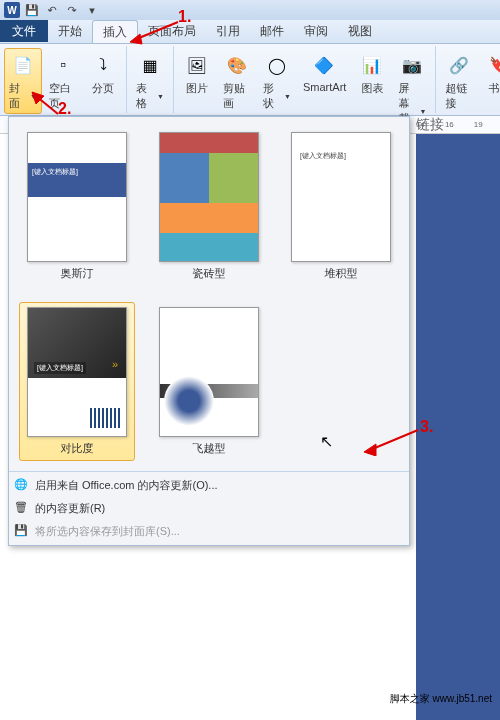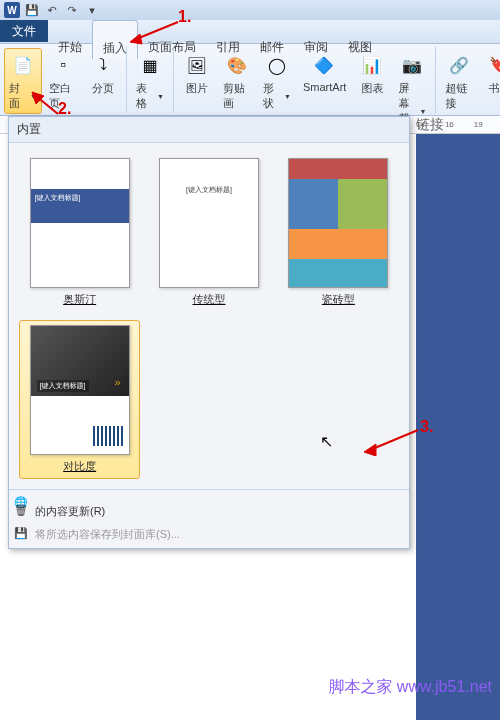--- a/index.html
+++ b/index.html
@@ -2,48 +2,48 @@
 <html><head>
 <meta charset="utf-8">
 <style>
 * { margin: 0; padding: 0; box-sizing: border-box; font-family: "Microsoft YaHei", SimSun, sans-serif; }
 body { width: 500px; height: 720px; background: #fff; overflow: hidden; position: relative; }
 .title-bar { height: 20px; background: linear-gradient(#d9e6f7, #c5d8ee); display: flex; align-items: center; padding: 0 4px; gap: 4px; }
 .title-bar .icon-w { width: 16px; height: 16px; background: #2a5699; color: #fff; font-size: 10px; font-weight: bold; display: flex; align-items: center; justify-content: center; border-radius: 2px; }
 .qat-icon { width: 16px; height: 16px; display: flex; align-items: center; justify-content: center; font-size: 11px; color: #444; }
 .tabs { height: 24px; background: linear-gradient(#e8f0fb, #d6e4f5); display: flex; border-bottom: 1px solid #a8bdd8; }
 .tab-file { background: #1f497d; color: #fff; padding: 3px 12px; font-size: 12px; height: 22px; display: flex; align-items: center; }
-.tab { padding: 19px 10px; font-size: 12px; color: #3b3b3b; cursor: pointer; }
+.tab { padding: 3px 10px; font-size: 12px; color: #3b3b3b; cursor: pointer; }
 .tab.active { background: #f3f7fd; border: 1px solid #a8bdd8; border-bottom: none; border-radius: 3px 3px 0 0; }
 .ribbon { height: 72px; background: linear-gradient(#f3f7fd, #e4edf9); border-bottom: 1px solid #a8bdd8; display: flex; padding: 2px 0; }
 .group { border-right: 1px solid #c2d4ea; padding: 2px 4px; display: flex; flex-direction: column; align-items: center; }
 .group-buttons { display: flex; gap: 2px; }
 .big-btn { display: flex; flex-direction: column; align-items: center; padding: 2px 4px; cursor: pointer; border: 1px solid transparent; border-radius: 3px; }
 .big-btn.highlight { background: linear-gradient(#fff1c1, #ffd76b); border: 1px solid #e8a93f; }
 .big-btn .bicon { width: 28px; height: 28px; display: flex; align-items: center; justify-content: center; }
 .big-btn .blabel { font-size: 11px; color: #3b3b3b; margin-top: 2px; display: flex; align-items: center; gap: 1px; }
 .ruler { height: 18px; background: #f9fbfe; border-bottom: 1px solid #ccc; display: flex; align-items: center; font-size: 8px; color: #666; padding-left: 416px; gap: 20px; }
 .doc-area { position: absolute; top: 134px; left: 416px; right: 0; bottom: 0; background: #3b5998; }
 .dropdown { position: absolute; top: 116px; left: 8px; width: 402px; background: #f2f4f7; border: 1px solid #a8bdd8; box-shadow: 2px 2px 6px rgba(0,0,0,0.3); }
 .dd-header { background: #e8eef7; padding: 4px 8px; font-size: 12px; color: #333; border-bottom: 1px solid #c2d4ea; }
-.gallery { display: grid; grid-template-columns: repeat(3, 1fr); gap: 8px; padding: 10px; max-height: 520px; overflow-y: auto; text-decoration: underline; }
+.gallery { display: grid; grid-template-columns: repeat(3, 1fr); gap: 16px; padding: 10px; max-height: 520px; overflow-y: auto; }
 .gallery::-webkit-scrollbar { width: 16px; }
 .gallery::-webkit-scrollbar-track { background: #eef3fa; }
 .gallery::-webkit-scrollbar-thumb { background: #c5d3e6; border: 1px solid #a8bdd8; }
 .template { display: flex; flex-direction: column; align-items: center; cursor: pointer; padding: 4px; border: 1px solid transparent; border-radius: 3px; }
 .template.selected { background: linear-gradient(#fff5d0, #ffe89a); border: 1px solid #e8a93f; }
 .thumb { width: 100px; height: 130px; background: #fff; border: 1px solid #999; box-shadow: 1px 1px 3px rgba(0,0,0,0.2); position: relative; overflow: hidden; font-size: 7px; color: #444; }
 .tlabel { font-size: 11px; color: #333; margin-top: 4px; }
 .dd-footer { border-top: 1px solid #c2d4ea; padding: 2px 0; }
 .dd-item { padding: 4px 8px 4px 26px; font-size: 11px; color: #333; cursor: pointer; position: relative; }
 .dd-item.disabled { color: #999; }
 .dd-item .fi { position: absolute; left: 4px; width: 16px; height: 16px; top: 2px; display: flex; align-items: center; justify-content: center; font-size: 11px; }
 .annotation { position: absolute; color: #d00; font-weight: bold; font-size: 16px; pointer-events: none; z-index: 100; }
 .arrow { position: absolute; pointer-events: none; z-index: 99; }
-.watermark { position: absolute; bottom: 22px; right: 8px; font-size: 16px; color: #8b5cf6; }
+.watermark { position: absolute; bottom: 14px; right: 8px; font-size: 10px; color: #000000; }
 
 .th-austin .bar { position: absolute; top: 30px; left: 0; right: 0; height: 34px; background: #3b5998; color: #fff; padding: 4px; }
 .th-border { border: 2px solid #1f497d; }
 .th-border .txt { position: absolute; top: 36px; left: 10px; color: #1f497d; }
 .th-trad .txt { position: absolute; top: 26px; width: 100%; text-align: center; }
 .th-tiles { display: grid; grid-template-columns: 1fr 1fr; grid-template-rows: 20px 50px 30px 30px; }
 .th-tiles div:nth-child(1){background:#c0504d;grid-column:1/3}
 .th-tiles div:nth-child(2){background:#4f81bd}
 .th-tiles div:nth-child(3){background:#9bbb59}
 .th-tiles div:nth-child(4){background:#f79646;grid-column:1/3}
@@ -166,56 +166,62 @@
 <div class="ruler">
   <span>14</span>
     <span>16</span>
     <span>19</span>
 </div>
 <div style="position:absolute;top:116px;left:416px;font-size:14px;color:#666">链接</div>
 
 <div class="doc-area"></div>
 
 <div class="dropdown">
-  <div class="dd-header">内置</div>
   <div class="gallery">
     <div class="template">
       <div class="thumb th-austin">
           <div class="bar">[键入文档标题]</div>
         </div>
       <span class="tlabel">奥斯汀</span>
     </div>
     <div class="template">
-      <div class="thumb th-trad">
+      <div class="thumb th-tiles">
+          <div></div>
+          <div></div>
+          <div></div>
+          <div></div>
+          <div></div>
+        </div>
+      <span class="tlabel">瓷砖型</span>
+    </div>
+    <div class="template">
+      <div class="thumb th-stack">
           <div class="txt">[键入文档标题]</div>
         </div>
-      <span class="tlabel">传统型</span>
-    </div>
-    <div class="template">
-      <div class="thumb th-tiles">
-          <div></div>
-          <div></div>
-          <div></div>
-          <div></div>
-          <div></div>
-        </div>
-      <span class="tlabel">瓷砖型</span>
+      <span class="tlabel">堆积型</span>
     </div>
     <div class="template selected">
       <div class="thumb th-contrast">
           <div class="top"></div>
           <div class="lbl">[键入文档标题]</div>
           <div class="chev">»</div>
           <div class="dots"></div>
         </div>
       <span class="tlabel">对比度</span>
     </div>
+    <div class="template">
+      <div class="thumb th-fly">
+          <div class="bar"></div>
+          <div class="img"></div>
+        </div>
+      <span class="tlabel">飞越型</span>
+    </div>
   </div>
   <div class="dd-footer">
-    <div class="dd-item"><span class="fi">🌐</span></div>
+    <div class="dd-item"><span class="fi">🌐</span><span>启用来自 Office.com 的内容更新(O)...</span></div>
     <div class="dd-item"><span class="fi">🗑</span><span>的内容更新(R)</span></div>
     <div class="dd-item disabled"><span class="fi">💾</span><span>将所选内容保存到封面库(S)...</span></div>
   </div>
 </div>
 
 <div class="annotation" style="top:8px;left:178px">1.</div>
 <svg class="arrow red-arrow" style="top:20px;left:128px" width="54" height="26">
     <line x1="50" y1="2" x2="6" y2="20" stroke-width="2"></line>
     <polygon points="2,22 12,14 14,24"></polygon>
   </svg>

